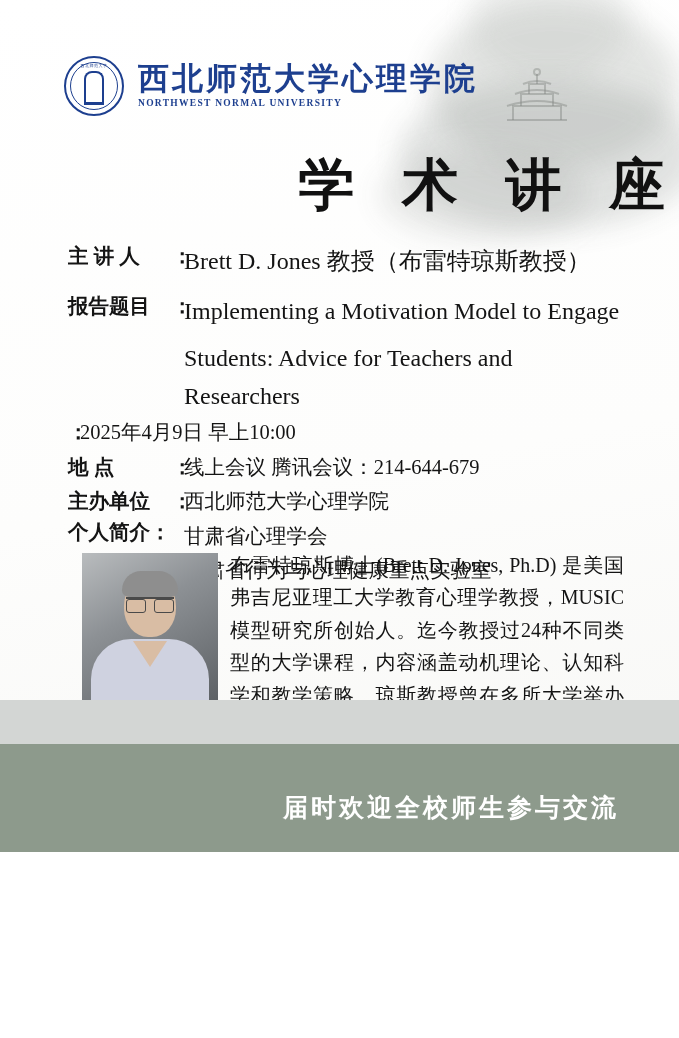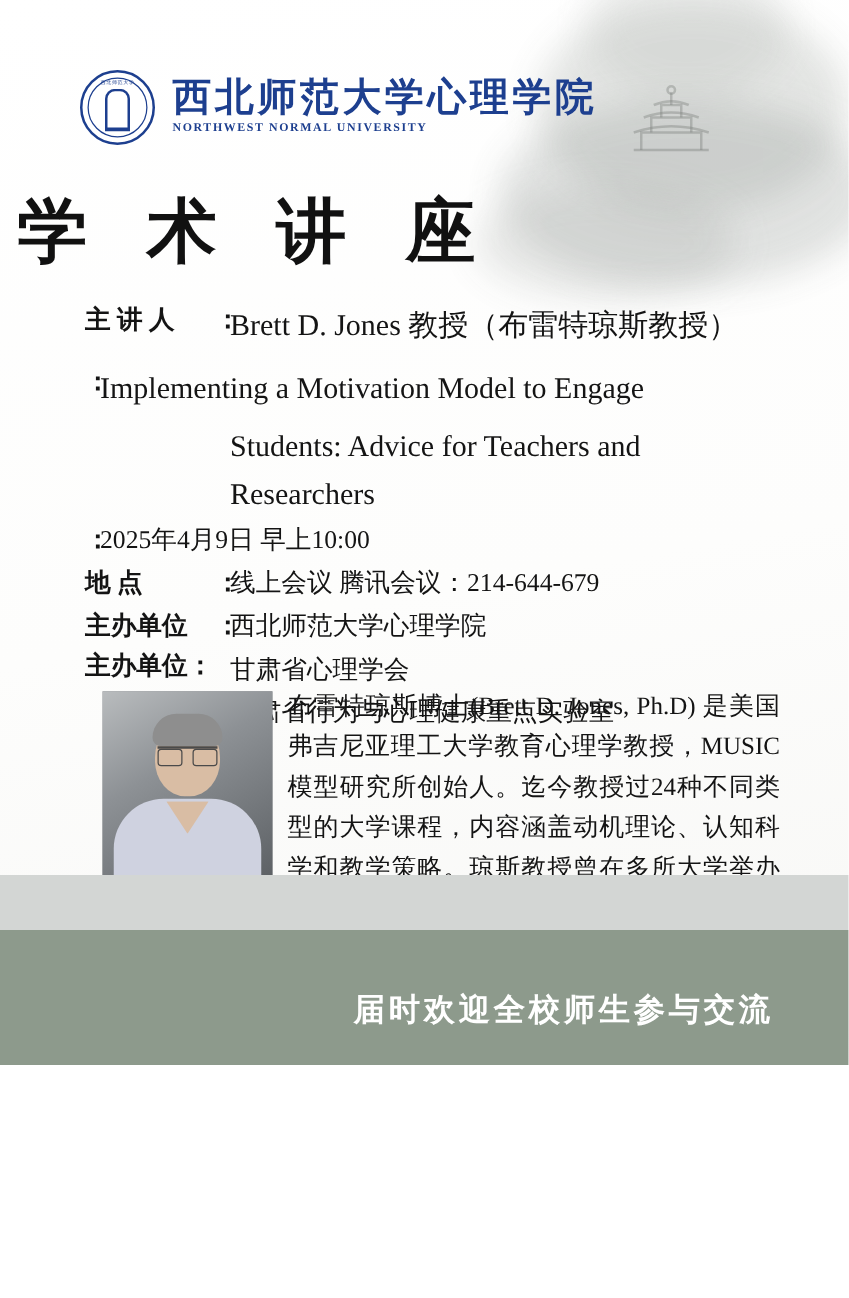--- a/index.html
+++ b/index.html
@@ -123,21 +123,21 @@
     margin-top: 5px;
     font-weight: bold;
   }
 
   
   .main-title {
     position: absolute;
     top: 148px;
     left: 0;
     width: 100%;
-    text-align: left;
+    text-align: right;
     font-family: "DejaVu Serif", serif;
     font-size: 56px;
     font-weight: 700;
     letter-spacing: 14px;
     color: #111111;
     text-indent: 14px;
   }
 
   
   .info {
@@ -347,20 +347,21 @@
 
   <div class="info">
 
     <div class="info-row">
       <div class="info-label spread">主 讲 人</div>
       <div class="info-colon">：</div>
       <div class="info-value latin">Brett D. Jones 教授（布雷特琼斯教授）</div>
     </div>
 
     <div class="info-row">
+      <div class="info-label">报告题目</div>
       <div class="info-colon">：</div>
       <div class="info-value latin">Implementing a Motivation Model to Engage</div>
     </div>
     <div class="sub-line latin">Students: Advice for Teachers and Researchers</div>
 
     <div class="info-row">
       <div class="info-colon">：</div>
       <div class="info-value">2025年4月9日    早上10:00</div>
     </div>
 
@@ -372,21 +373,21 @@
 
     <div class="info-row">
       <div class="info-label">主办单位</div>
       <div class="info-colon">：</div>
       <div class="info-value">西北师范大学心理学院</div>
     </div>
     <div class="sub-line">甘肃省心理学会</div>
     <div class="sub-line">甘肃省行为与心理健康重点实验室</div>
   </div>
 
-  <div class="bio-title">主办单位：</div>
+  <div class="bio-title">个人简介：</div>
   <div class="bio-block">
     <div class="portrait">
       <div class="p-bg"></div>
       <div class="p-shirt"></div>
       <div class="p-collar"></div>
       <div class="p-head"></div>
       <div class="p-hair"></div>
       <div class="p-glass"></div>
     </div>
     <span>布雷特琼斯博士(Brett D. Jones, Ph.D) 是美国弗吉尼亚理工大学教育心理学教授，MUSIC模型研究所创始人。迄今教授过24种不同类型的大学课程，内容涵盖动机理论、认知科学和教学策略。琼斯教授曾在多所大学举办研讨会并受邀发表演讲，在学术会议上提交了160余篇研究论文。他的研究主要聚焦于探索支持学生学习动机与成效的教学方法，学习环境中的动机氛围，包括创建包容与公平的学生学习体验等。其成果包括100多篇同行评审期刊论文、数部书籍章节及三本专著。此外，他还获得美国国家科学基金会（NSF）的三项研究资助，总额超200万美元，以支持其科研工作。</span>

